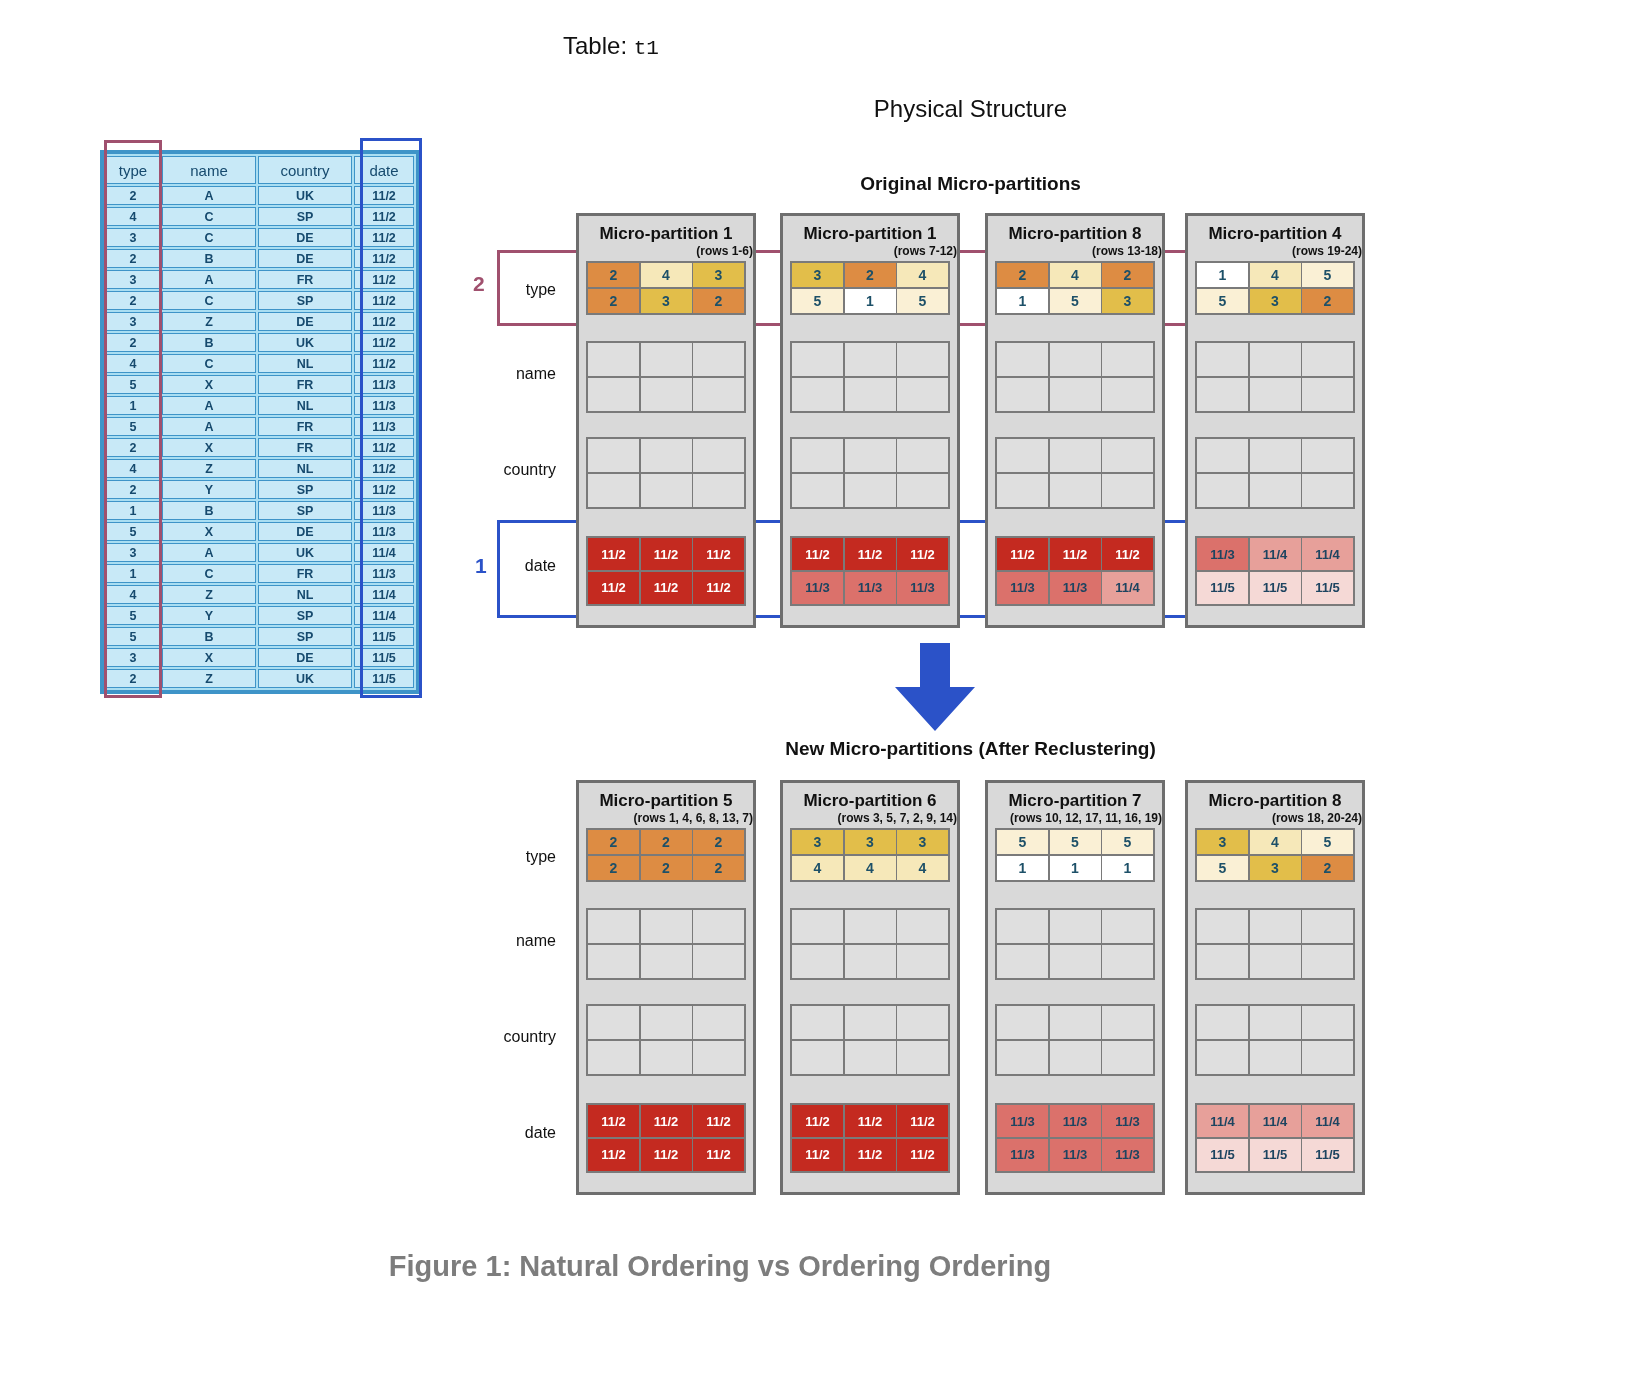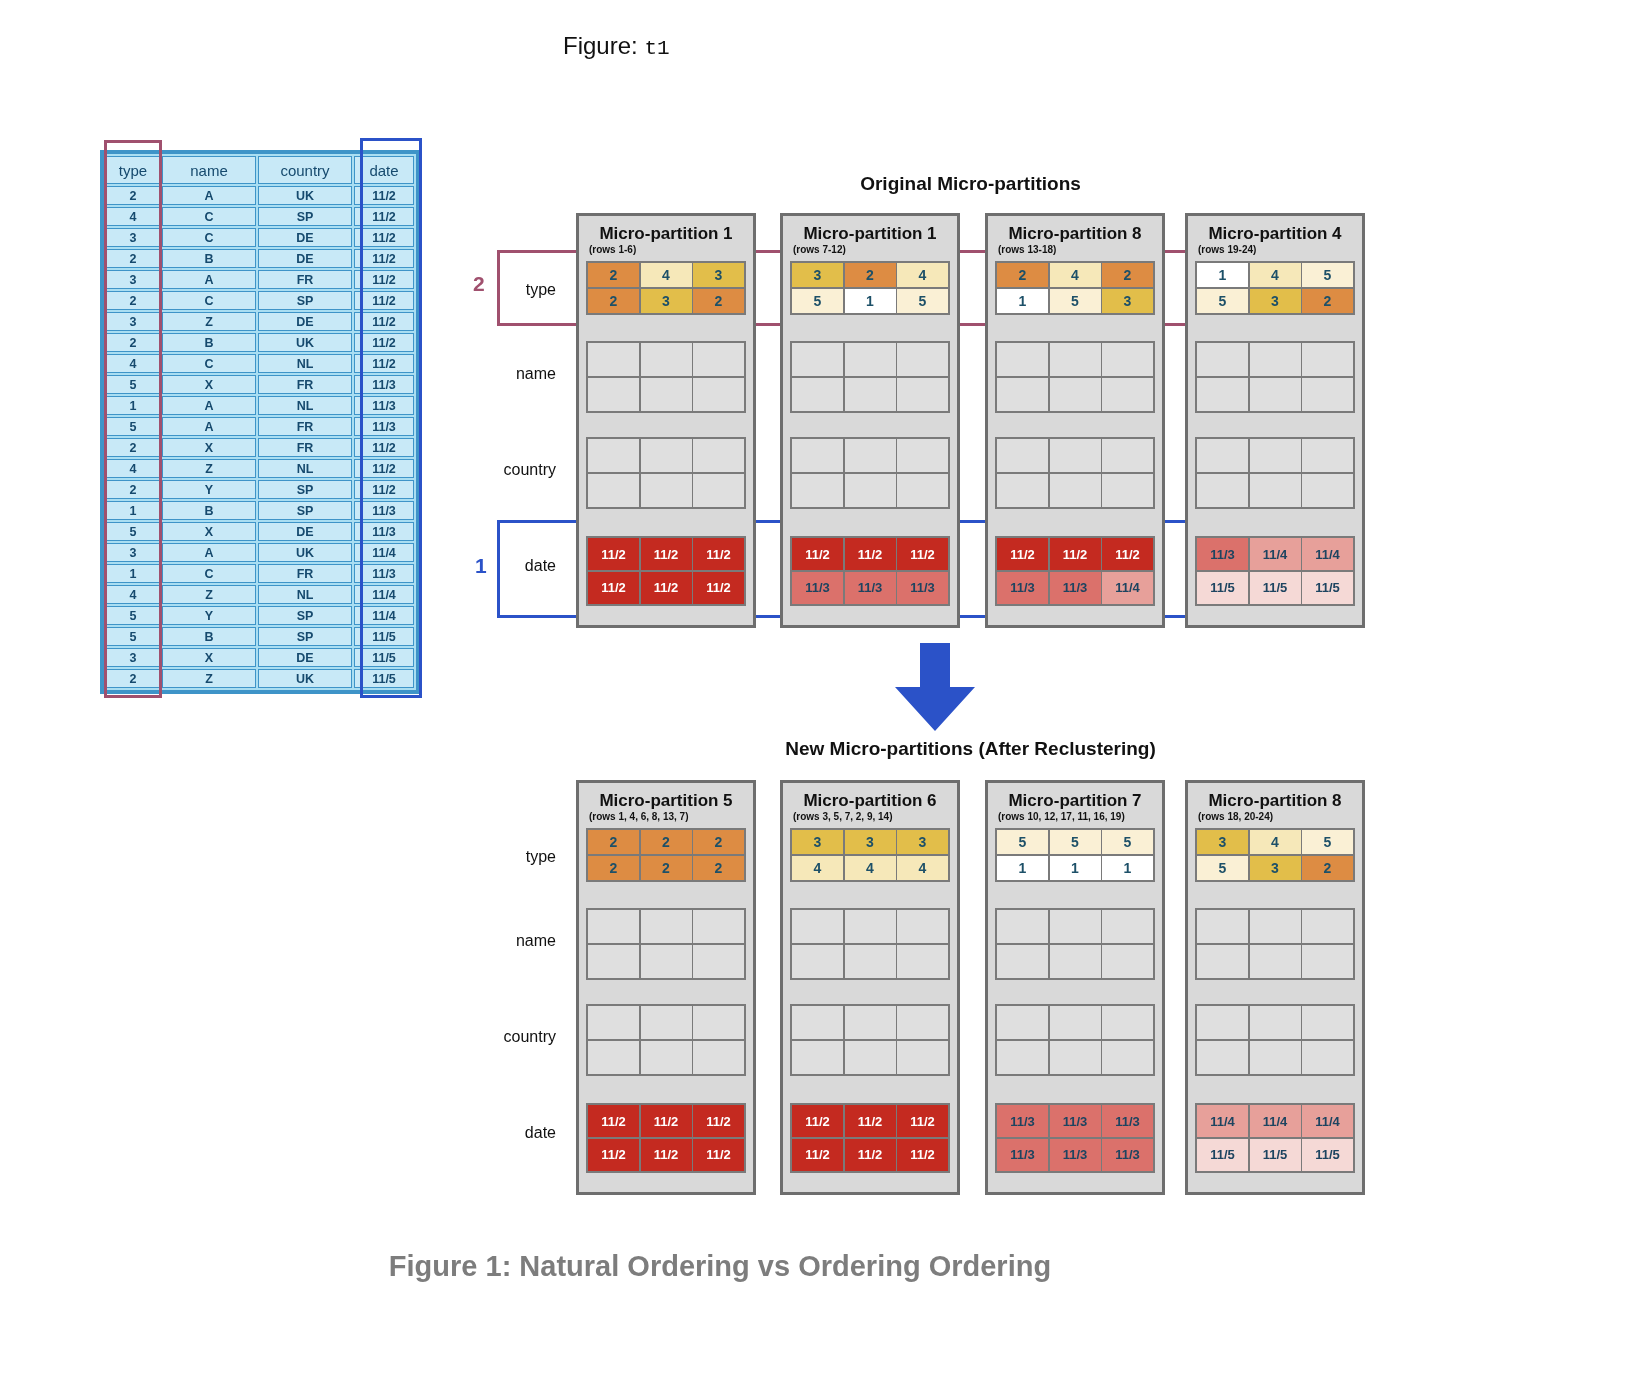--- a/index.html
+++ b/index.html
@@ -45,21 +45,21 @@
   .alter{top:670px;left:578px;font-size:17px;font-weight:bold;line-height:1.35;color:#2B52C8;white-space:pre;}
 
   
   .arrow{top:643px;left:895px;width:80px;height:88px;}
 
   
   .prow{left:0;top:0;width:100%;height:0;}
   .partition{position:absolute;width:180px;height:415px;background:#D9D9D9;
              border:3px solid #6E6E6E;box-sizing:border-box;}
   .p-title{margin-top:8px;text-align:center;font-weight:bold;font-size:17px;color:#111;}
-  .p-sub{text-align:left;font-weight:bold;font-size:10px;color:#111;padding-left:10px;}
+  .p-sub{text-align:right;font-weight:bold;font-size:12px;color:#111;padding-left:10px;}
   .cellgrid{position:absolute;left:50%;transform:translateX(-50%);width:156px;
             display:grid;grid-template-columns:repeat(3,1fr);gap:1.5px;
             background:#7A7A7A;border:2px solid #7A7A7A;}
   .cell{display:flex;align-items:center;justify-content:center;
         font-weight:bold;color:#1D5068;background:#DFDFDF;}
   .type-grid{top:45px;}   .type-grid .cell{height:24px;font-size:14px;}
   .name-grid{top:125px;}  .name-grid .cell{height:33px;}
   .country-grid{top:221px;}.country-grid .cell{height:33px;}
   .date-grid{top:320px;}  .date-grid .cell{height:32px;font-size:13px;}
 
@@ -69,24 +69,25 @@
   
   .caption{top:1250px;left:0;width:1440px;text-align:center;
            font-size:29px;font-weight:bold;color:#7D7D7D;}
 </style>
 </head>
 <body>
 
 <div id="canvas">
 
   <div class="abs table-title">
-    <span>Figure:</span>
+    <span>Table:</span>
     <span class="tname">t1</span>
   </div>
 
+  <div class="abs sec-head physical-head">Physical Structure</div>
   <div class="abs group-head orig-head">Original Micro-partitions</div>
   <div class="abs group-head new-head">New Micro-partitions (After Reclustering)</div>
 
   <table class="abs ltable">
     <colgroup>
       <col class="col-type">
         <col class="col-name">
         <col class="col-country">
         <col class="col-date">
     </colgroup>

